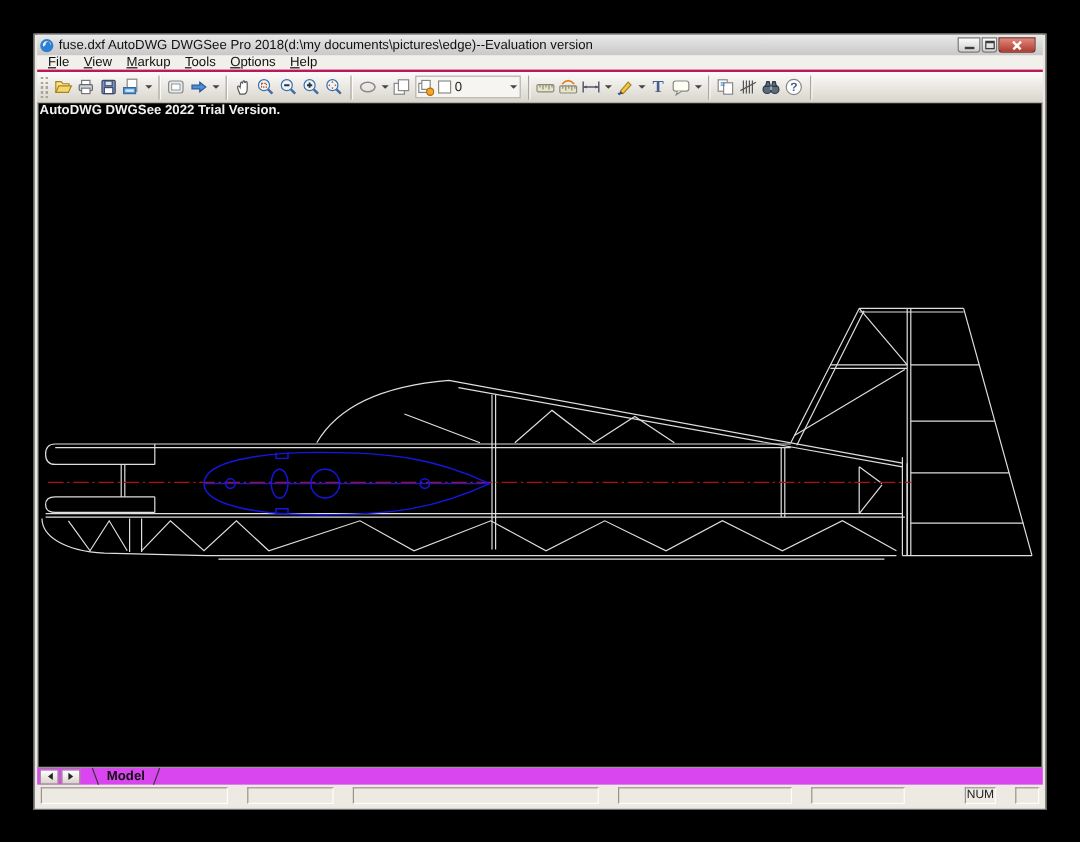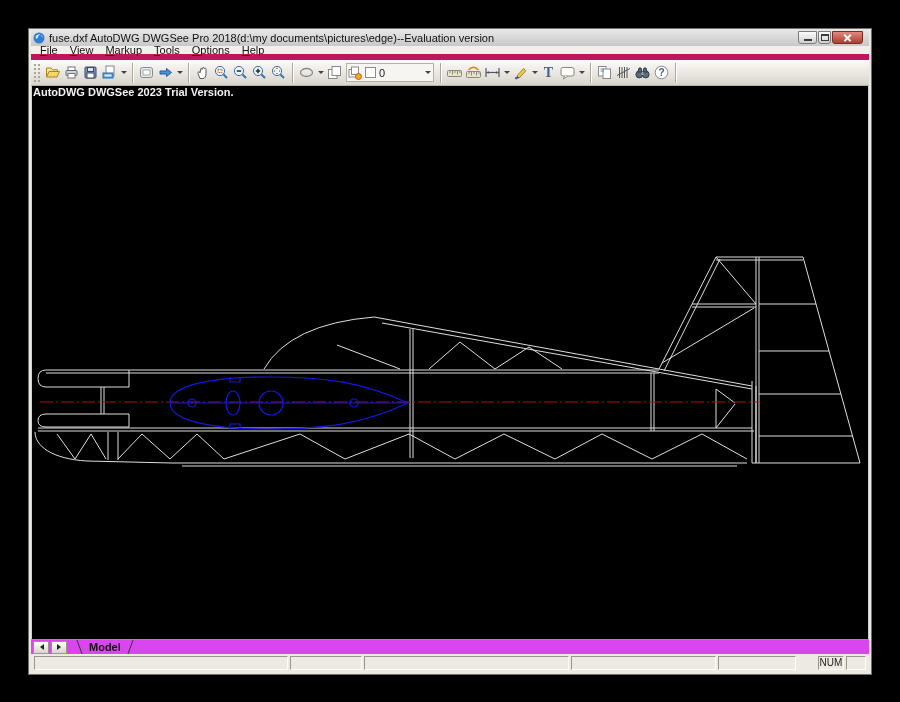--- a/index.html
+++ b/index.html
@@ -22,21 +22,21 @@
   .wbtn.close { width:31px; background:linear-gradient(#e08a7d,#b03c2e); border-color:#7a2d23; }
   .glyph-min { width:8px; height:2px; background:#3c3c3c; margin-top:5px; }
   .glyph-max { width:8px; height:7px; border:1px solid #3c3c3c; border-top-width:2px; }
   .glyph-close { position:relative; width:9px; height:9px; }
   .glyph-close::before,.glyph-close::after { content:""; position:absolute; left:0; top:4px;
     width:9px; height:1.6px; background:#fff; }
   .glyph-close::before { transform:rotate(45deg);} .glyph-close::after { transform:rotate(-45deg);}
 
   
   .menubar { height:14px; background:#f2f0eb; display:flex; align-items:center;
-    font-size:11px; color:#111; padding-left:3px; border-bottom:6px solid #be185d;}
+    font-size:11px; color:#111; padding-left:3px; border-bottom:2px solid #be185d;}
   .menu-item { padding:0 6px 1px 6px; cursor:default; }
   .menu-item u { text-decoration:underline; }
 
   
   .toolbar { height:26px; background:linear-gradient(#fcfbf9,#d9d5cc);
     border-bottom:1px solid #b3afa5; display:flex; align-items:center; padding:0 2px; }
   .grip { width:6px; height:18px; margin:0 3px 0 1px;
     background:repeating-linear-gradient(#a9a599 0 2px, transparent 2px 4px),
                repeating-linear-gradient(#a9a599 0 2px, transparent 2px 4px);
     background-size:2px 100%,2px 100%; background-position:0 0,4px 0; background-repeat:no-repeat; }
@@ -66,21 +66,21 @@
   .tri-r { width:0;height:0;border:3.5px solid transparent;border-left:4px solid #222;margin-left:2px;}
   .sheet-tab { position:relative; height:14px; margin-left:8px; padding:0 14px;
     font-weight:bold; color:#111; display:flex; align-items:center; }
   .sheet-tab::before { content:""; position:absolute; left:4px; top:0; bottom:0; width:1px;
     background:#333; transform:skewX(20deg); }
   .sheet-tab::after { content:""; position:absolute; right:4px; top:0; bottom:0; width:1px;
     background:#333; transform:skewX(-20deg); }
 
   
   .statusbar { height:18px; background:#eceae3; display:flex; align-items:center;
-    padding:1px 3px 2px 3px; gap:2px; font-size:10px; color:#222; }
+    padding:1px 3px 2px 3px; gap:16px; font-size:10px; color:#222; }
   .spanel { height:14px; border:1px solid; border-color:#98948a #fdfdfb #fdfdfb #98948a;
     display:flex; align-items:center; justify-content:center; }
   .sp-main { flex:1; } .sp-a{width:72px;} .sp-b{width:205px;} .sp-c{width:145px;}
   .sp-d{width:78px;} .sp-gap{width:18px;border-color:transparent;} .sp-num{width:26px;} .sp-e{width:20px;}
 </style>
 </head>
 <body>
 
 <div class="app-window">
 
@@ -308,21 +308,21 @@
         <svg viewBox="0 0 17 17">
       <circle cx="8.5" cy="8.5" r="6.3" fill="#fff" stroke="#888"></circle>
       <text x="8.5" y="12" text-anchor="middle" font-size="10" font-weight="bold" fill="#44618c">?</text>
         </svg>
       </span>
 
     <span class="tsep"></span>
   </div>
 
   <div class="canvas">
-    <div class="watermark">AutoDWG DWGSee 2023 Trial Version.</div>
+    <div class="watermark">AutoDWG DWGSee 2022 Trial Version.</div>
 
     <svg class="draw" width="840" height="556" viewBox="0 0 840 556">
 
       <g fill="none" stroke-width="1" stroke="#dedede">
 
         <path d="M14,284 H627 M14,287 H627"></path>
 
         <path d="M14,301 H97 M97,284 V301 M14,284 Q6,284 6,292.5 Q6,301 14,301"></path>
 
         <path d="M14,328 H97 M97,328 V341 M14,341 H97 M14,328 Q6,328 6,334.5 Q6,341 14,341"></path>

